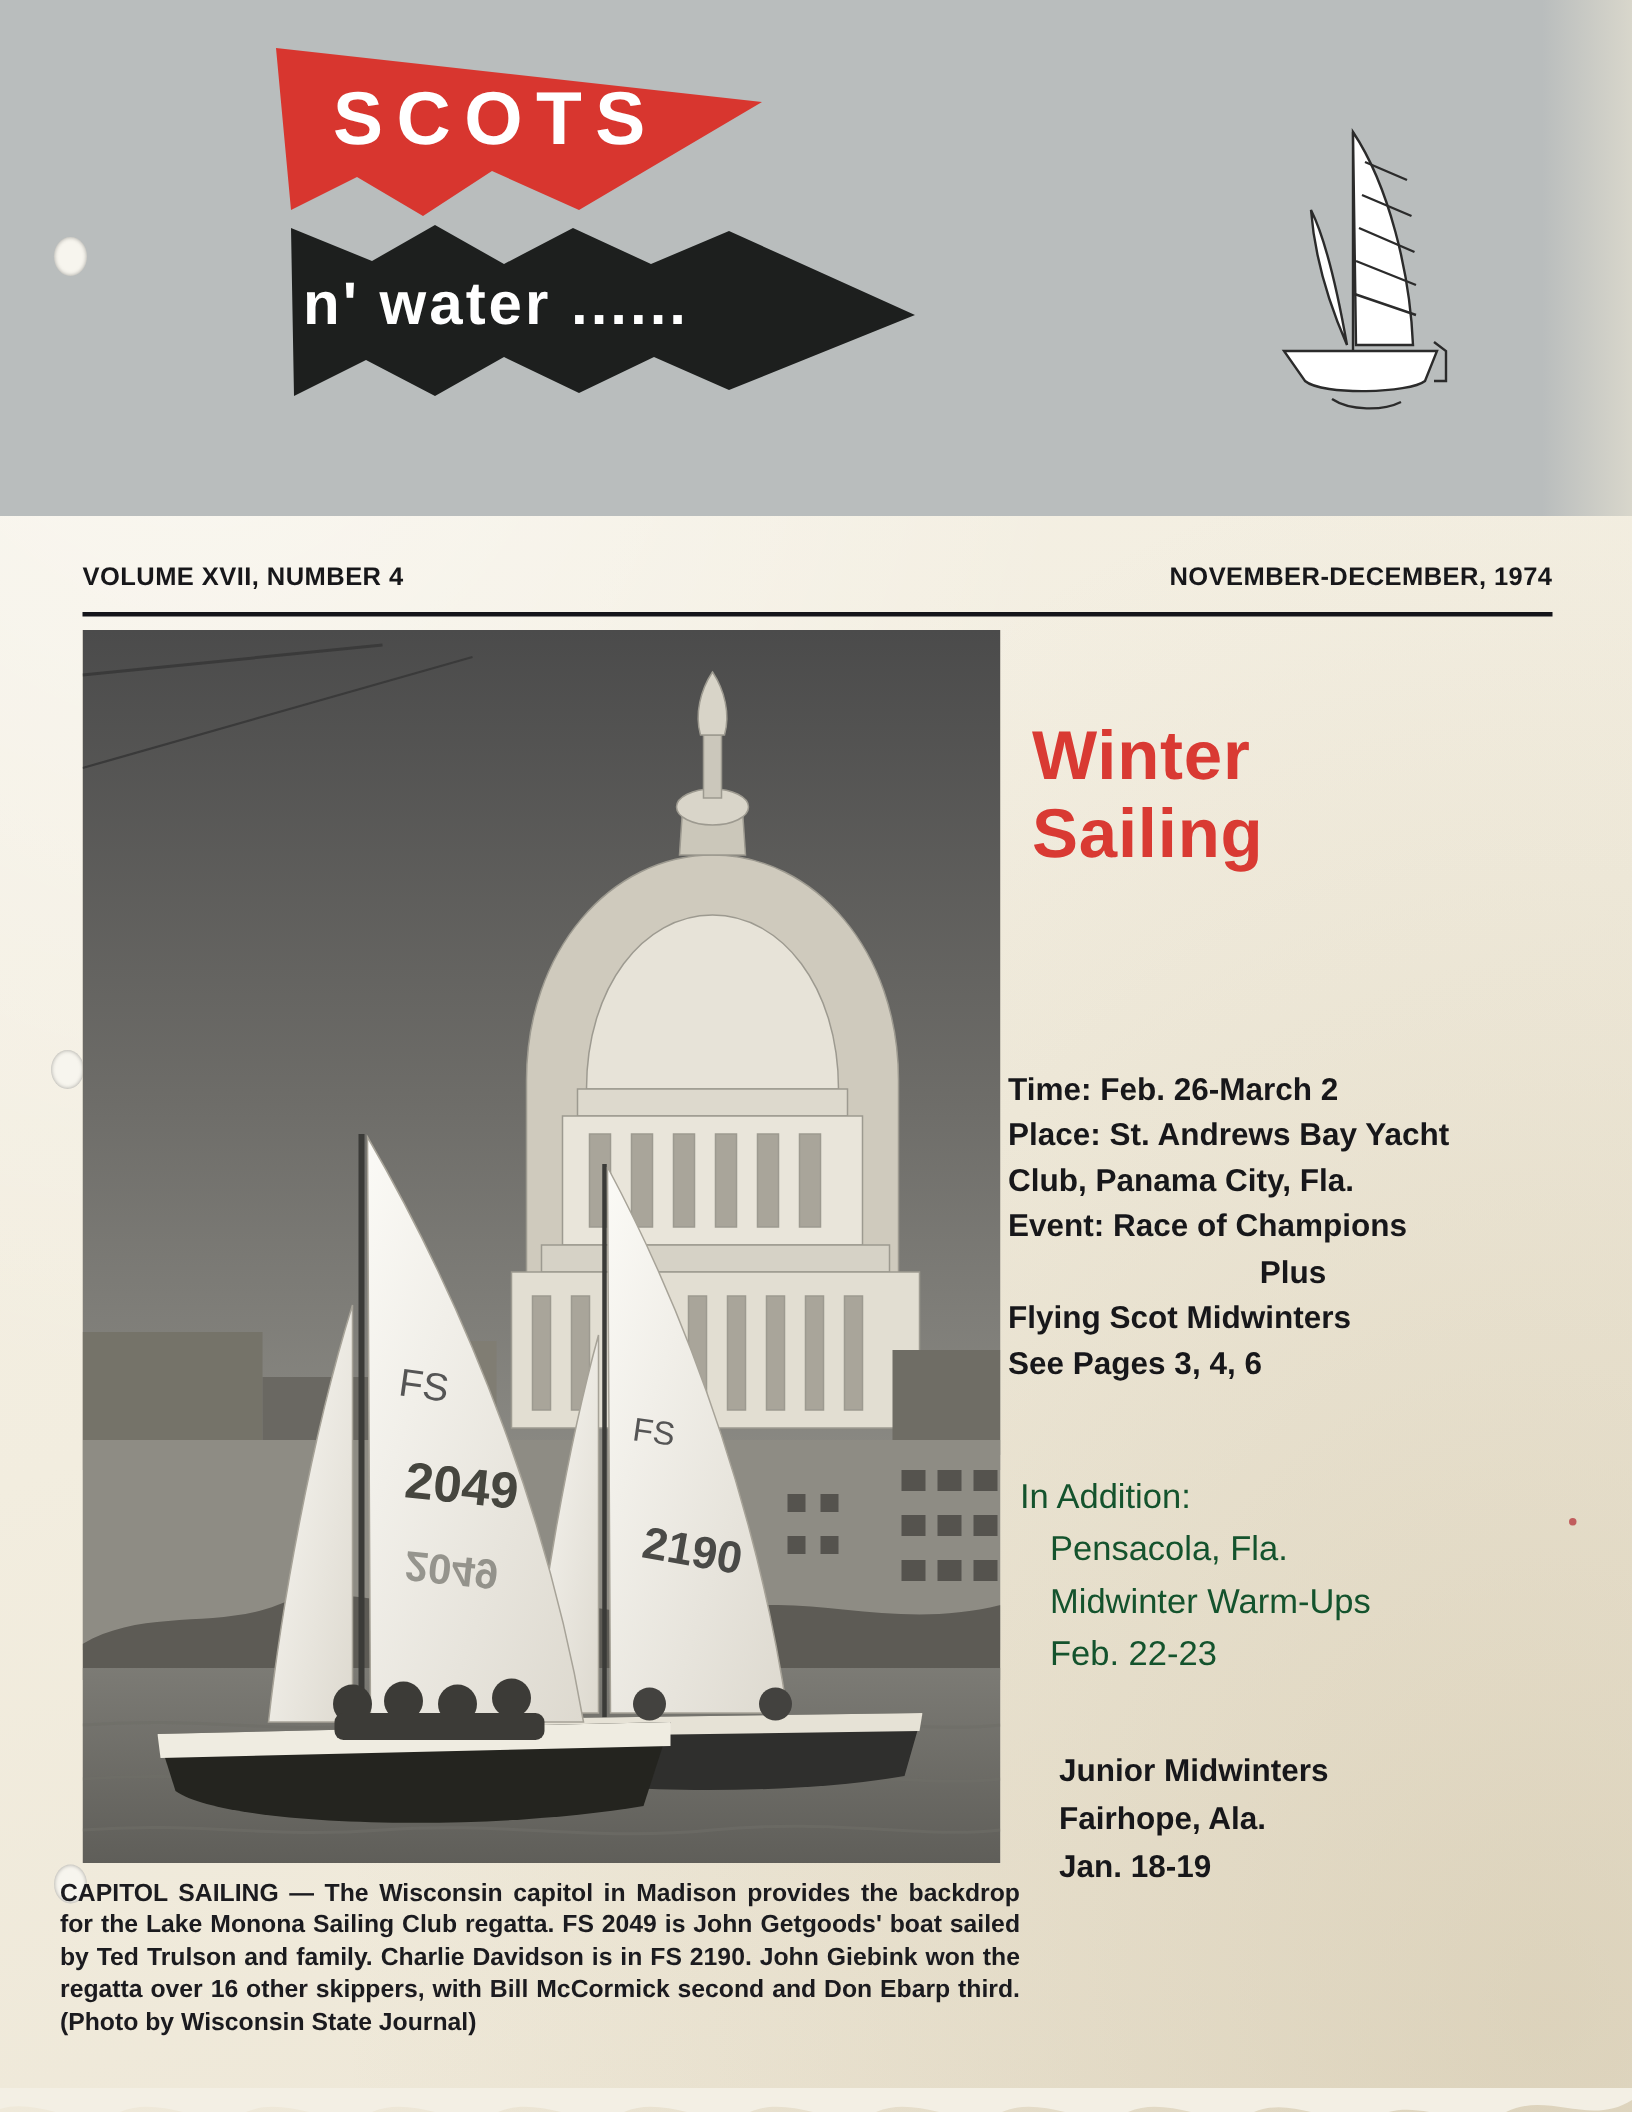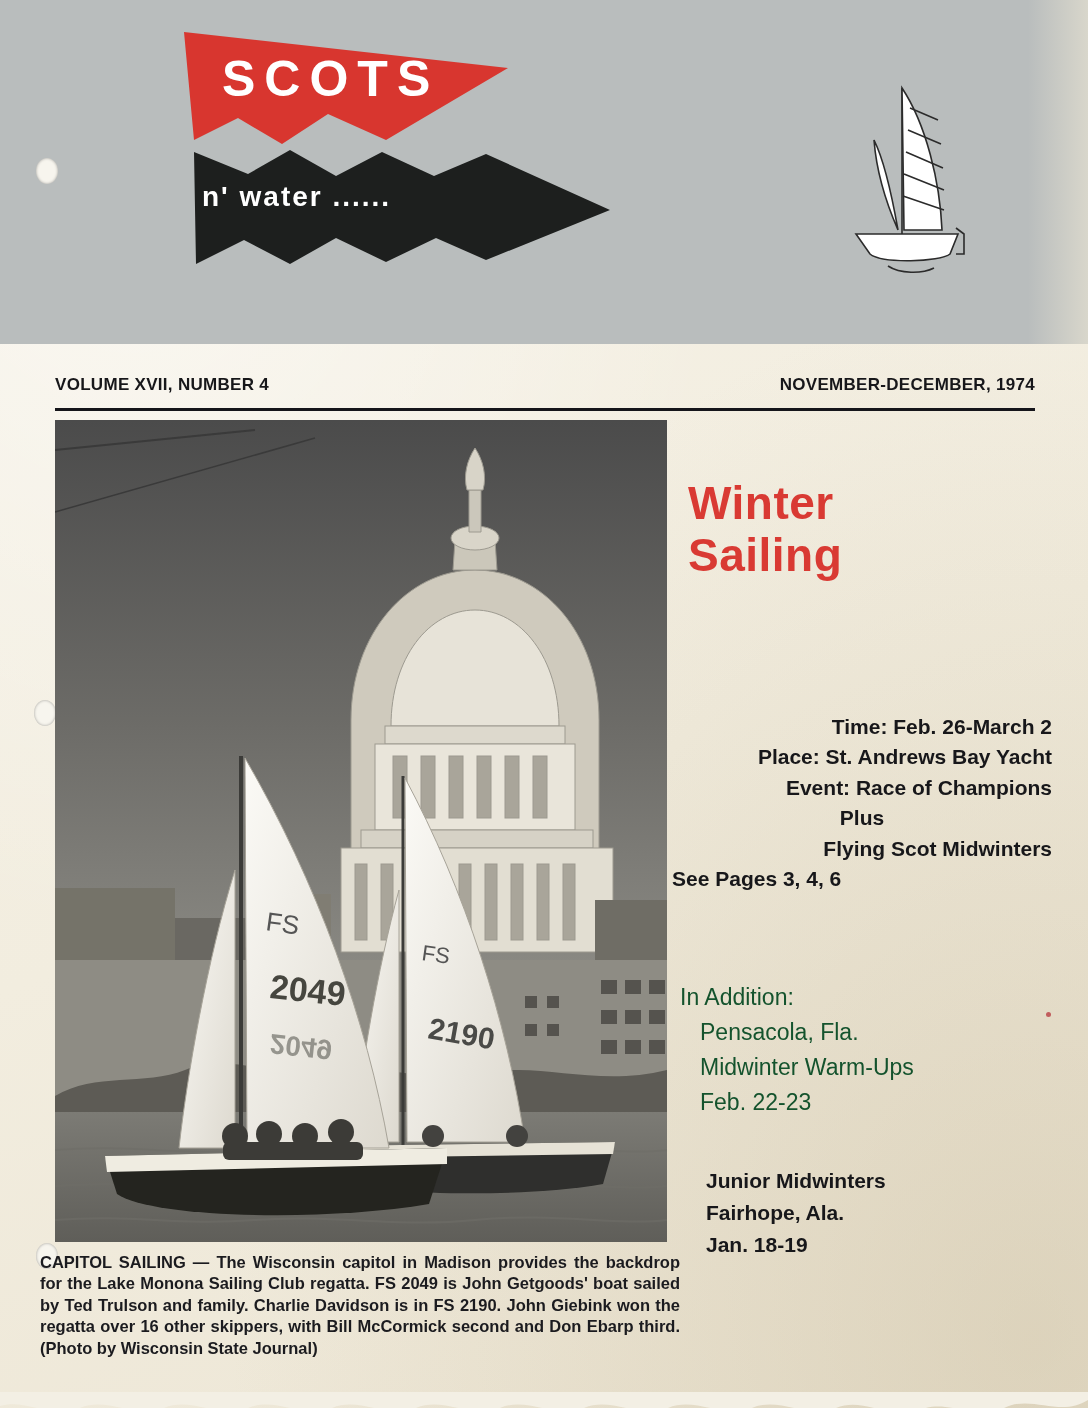--- a/index.html
+++ b/index.html
@@ -76,21 +76,21 @@
   .scots-text {
     left: 222px;
     top: 50px;
     font-size: 50px;
     letter-spacing: 9px;
     text-align: center;
   }
   .nwater-text {
     left: 202px;
     top: 181px;
-    font-size: 28px;
+    font-size: 40px;
     letter-spacing: 2px;
   }
 
   .sailboat-logo {
     position: absolute;
     right: 108px;
     top: 78px;
     width: 150px;
     height: 200px;
   }
@@ -168,21 +168,21 @@
     position: absolute;
     left: 672px;
     top: 712px;
     width: 380px;
     color: #17171a;
     font-size: 21px;
     font-weight: bold;
     line-height: 1.45;
   }
   .detail-line { display: block; white-space: nowrap; }
-  .ta-r { text-align: right; }
+  .ta-r { text-align: left; }
   .ta-l { text-align: left; }
   .ta-c { text-align: center; }
 
   .block-addition {
     position: absolute;
     left: 680px;
     top: 980px;
     width: 390px;
     color: #14532d;
     font-size: 23px;
@@ -396,20 +396,21 @@
   <div class="caption">CAPITOL SAILING — The Wisconsin capitol in Madison provides the backdrop for the Lake Monona Sailing Club regatta. FS 2049 is John Getgoods' boat sailed by Ted Trulson and family. Charlie Davidson is in FS 2190. John Giebink won the regatta over 16 other skippers, with Bill McCormick second and Don Ebarp third. (Photo by Wisconsin State Journal)</div>
 
   <div class="headline">
     <div>Winter</div>
     <div>Sailing</div>
   </div>
 
   <div class="detail-block">
     <span class="detail-line ta-r">Time: Feb. 26-March 2</span>
     <span class="detail-line ta-r">Place: St. Andrews Bay Yacht</span>
+    <span class="detail-line ta-r">Club, Panama City, Fla.</span>
     <span class="detail-line ta-r">Event: Race of Champions</span>
     <span class="detail-line ta-c">Plus</span>
     <span class="detail-line ta-r">Flying Scot Midwinters</span>
     <span class="detail-line ta-l">See Pages 3, 4, 6</span>
   </div>
 
   <div class="block-addition">
     <span class="detail-line">In Addition:</span>
     <span class="detail-line indent">Pensacola, Fla.</span>
     <span class="detail-line indent">Midwinter Warm-Ups</span>

